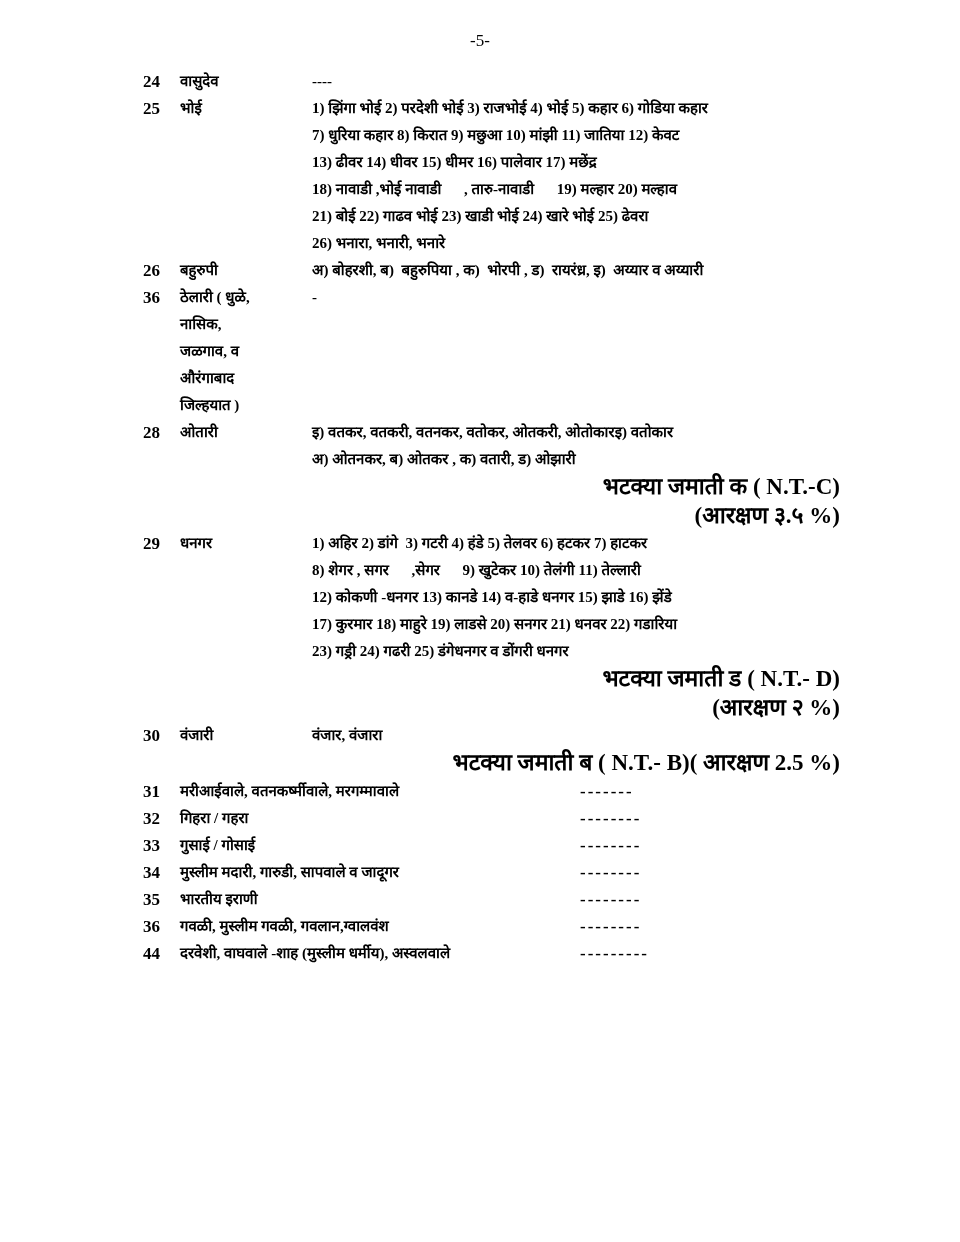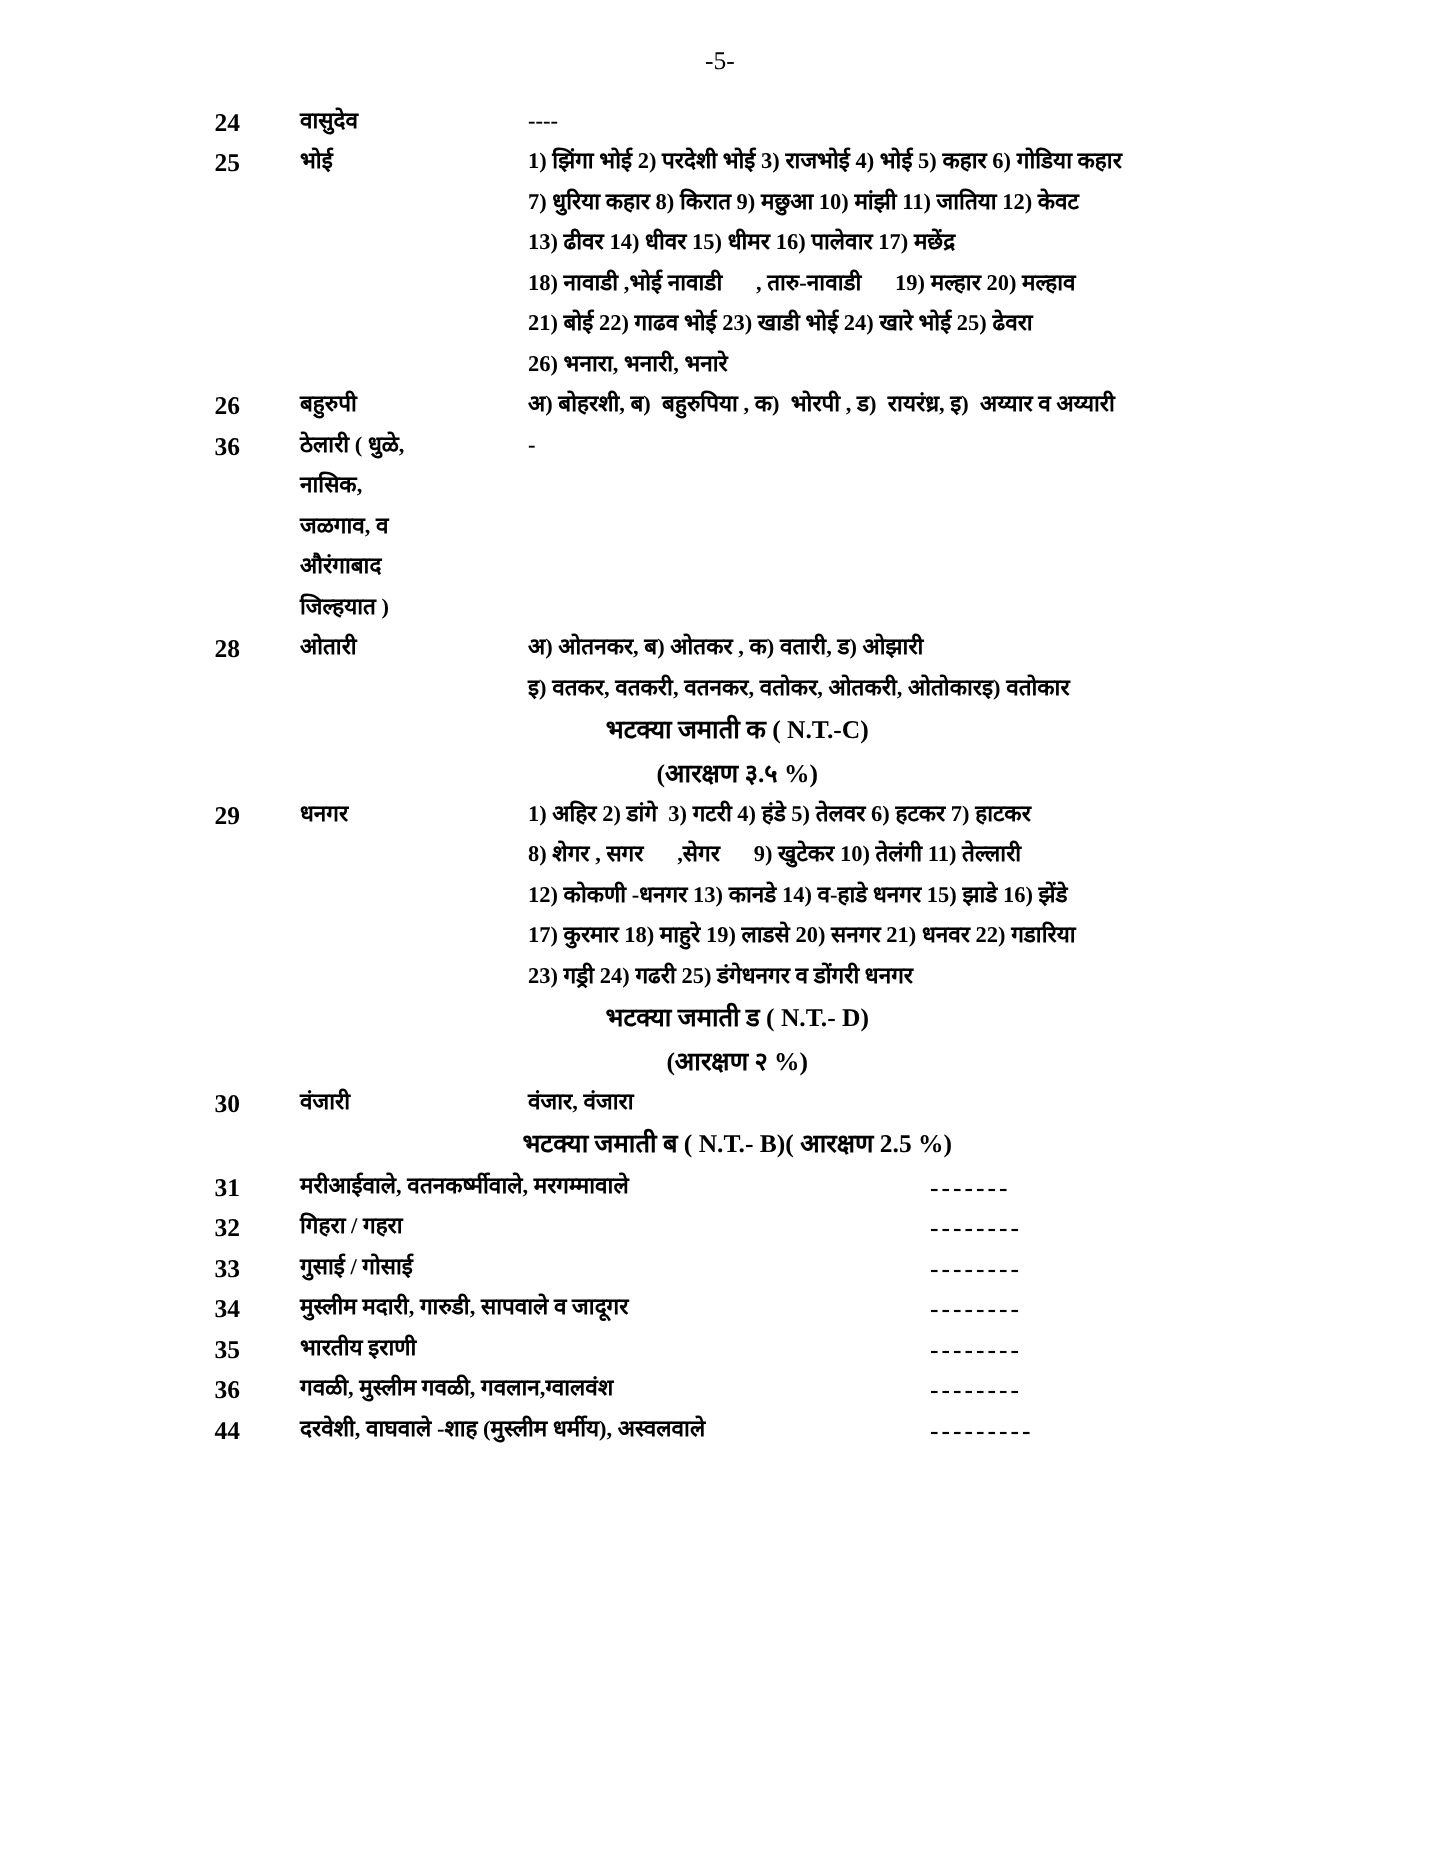--- a/index.html
+++ b/index.html
@@ -20,43 +20,42 @@
     font-weight:400;
   }
   .table{
     margin:14px 120px 0 143px;
     font-weight:700;
   }
   .row{
     display:grid;
     grid-template-columns:37px 132px 1fr;
     align-items:start;
-    gap:20px;
   }
   .row.wide{
     grid-template-columns:37px 400px 1fr;
   }
   .cell{min-width:0;}
   .tline{
     font-size:15px;
     line-height:27px;
     white-space:pre-wrap;
   }
   .num{
     font-size:17px;
     line-height:27px;
   }
   .dash{
     font-size:17px;
     line-height:27px;
     letter-spacing:2px;
   }
   .heading-line{
-    text-align:center;
-    font-size:17px;
+    text-align:right;
+    font-size:23px;
     line-height:28.5px;
     font-weight:700;
     white-space:pre-wrap;
   }
 </style>
 </head>
 <body>
 
 <div class="page">
   <div class="pageno">-5-</div>
@@ -105,22 +104,22 @@
         <div class="cell">
           <div class="tline">-</div>
         </div>
       </div>
       <div class="row">
         <div class="cell num">28</div>
         <div class="cell">
           <div class="tline">ओतारी</div>
         </div>
         <div class="cell">
+          <div class="tline">इ) वतकर, वतकरी, वतनकर, वतोकर, ओतकरी, ओतोकारइ) वतोकार</div>
           <div class="tline">अ) ओतनकर, ब) ओतकर , क) वतारी, ड) ओझारी</div>
-          <div class="tline">इ) वतकर, वतकरी, वतनकर, वतोकर, ओतकरी, ओतोकारइ) वतोकार</div>
         </div>
       </div>
       <div class="heading-line">भटक्या जमाती क ( N.T.-C)</div>
       <div class="heading-line">(आरक्षण ३.५ %)</div>
       <div class="row">
         <div class="cell num">29</div>
         <div class="cell">
           <div class="tline">धनगर</div>
         </div>
         <div class="cell">

